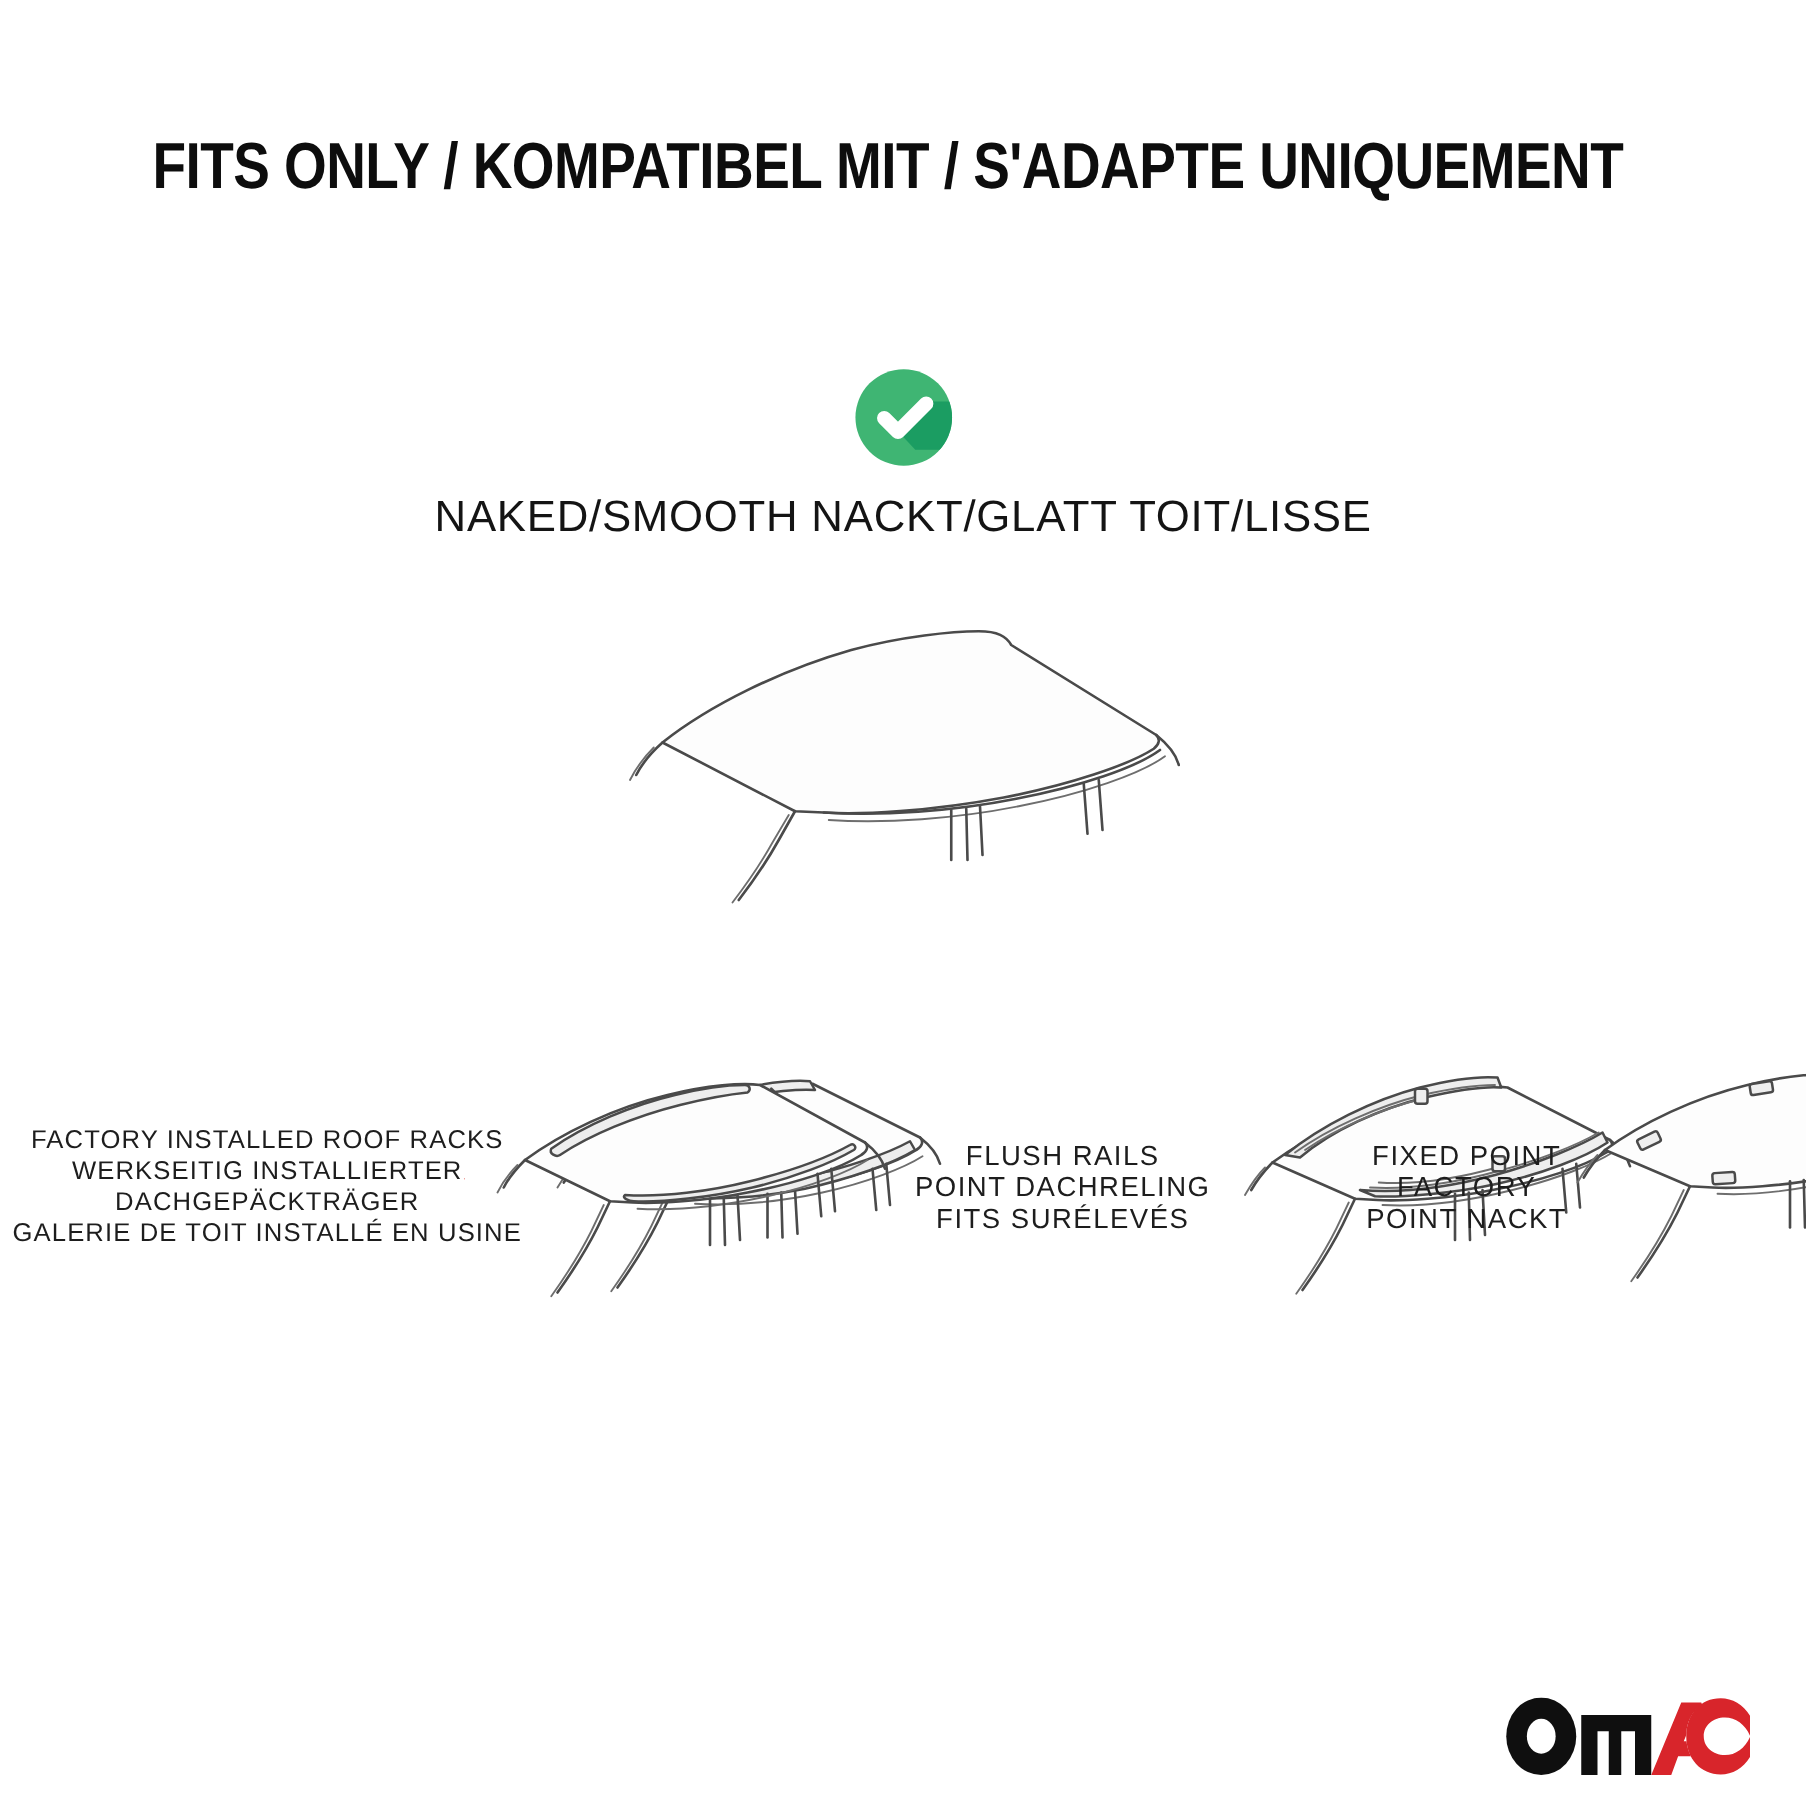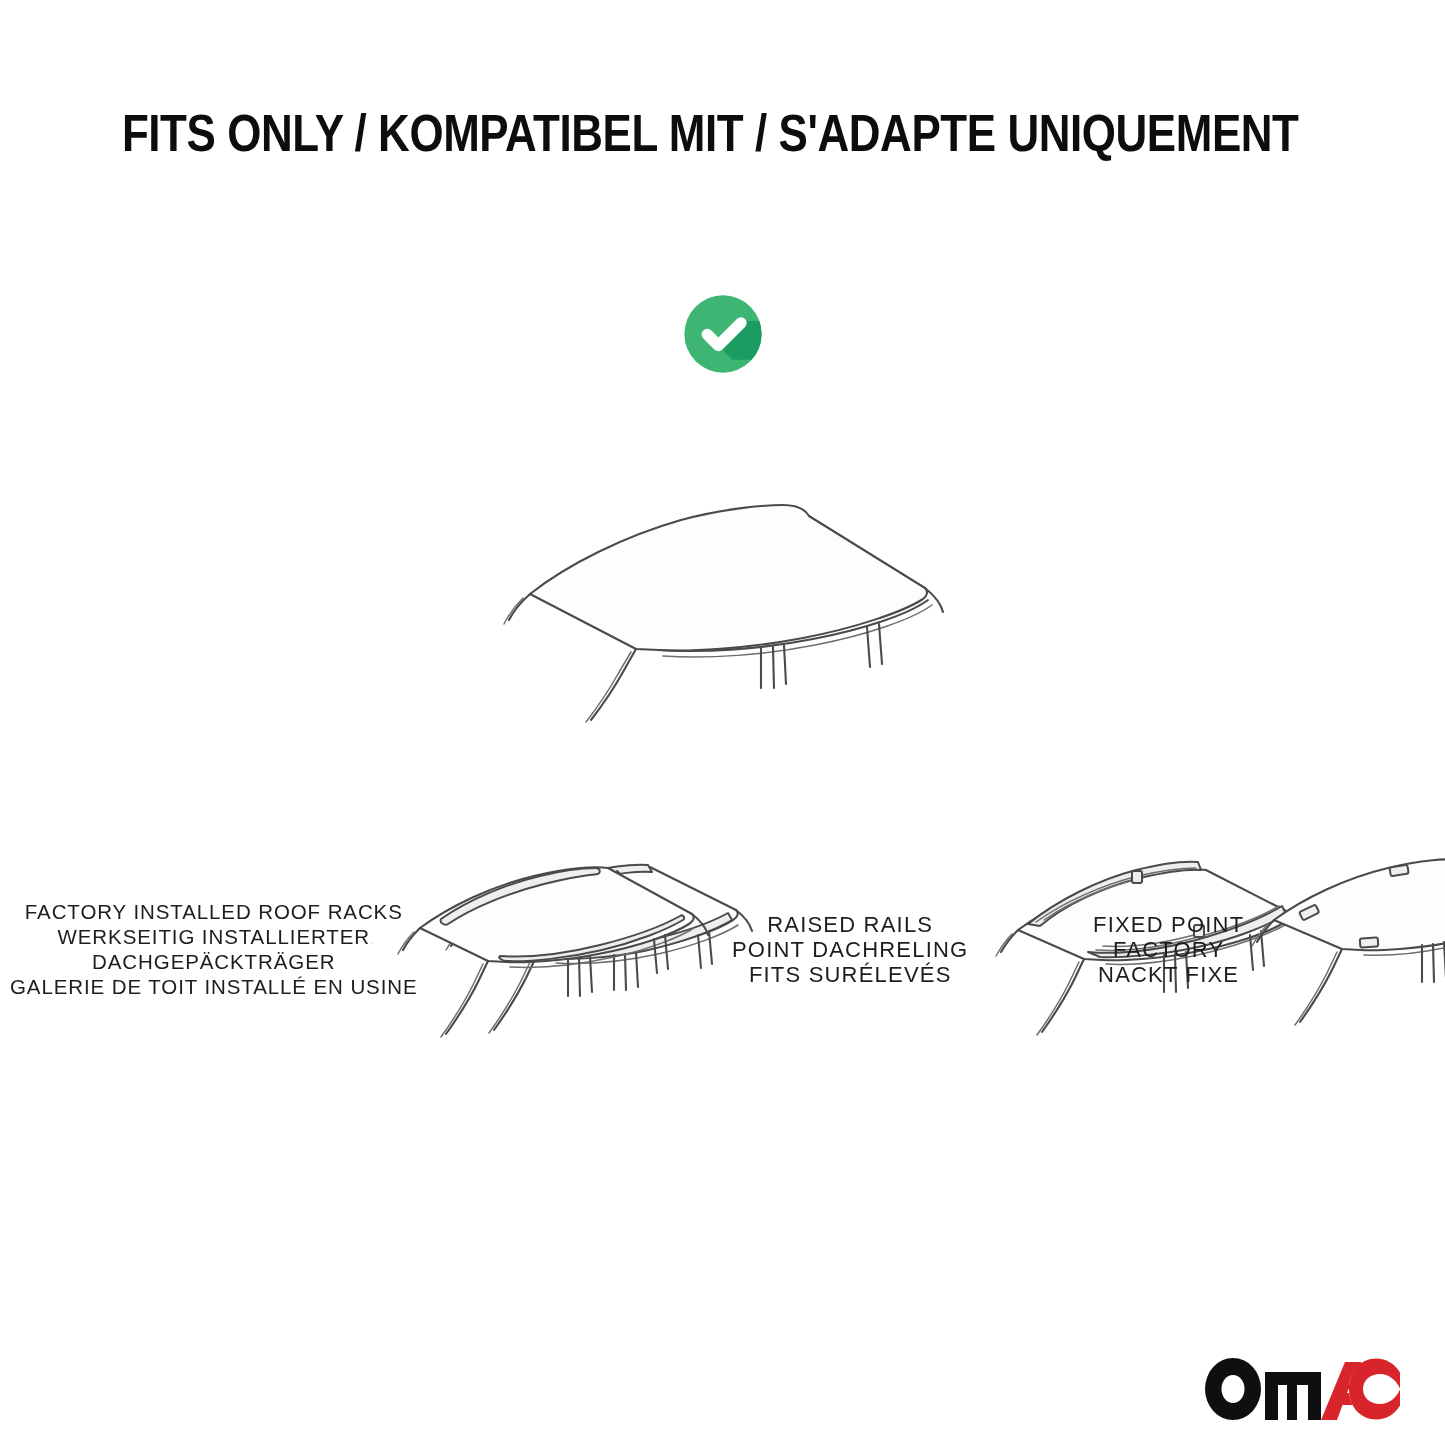--- a/index.html
+++ b/index.html
@@ -145,20 +145,25 @@
           <circle cx="50" cy="50" r="42"></circle>
         </clipPath>
     </defs>
     <circle cx="50" cy="50" r="42" fill="#3fb573"></circle>
     <g clip-path="url(#cg)">
       <path d="M43.5 60.5 L60 78 L96 78 L96 36 L71.5 36 Z" fill="#1b9d62"></path>
     </g>
     <path d="M33 50.5 L45 62.5 L69.5 38" fill="none" stroke="#ffffff" stroke-width="12.5" stroke-linecap="round" stroke-linejoin="round"></path>
   </svg>
 
+  <div class="fit-label">
+    <span class="ln">NAKED/SMOOTH</span>
+    <span class="ln">NACKT/GLATT</span>
+    <span class="ln">TOIT/LISSE</span>
+  </div>
 </div>
 
 <div class="hero-art">
   <svg width="500" height="245" viewBox="0 0 500 245">
 
     <path class="roof-fill" d="M57 102 C95 72 152 44 208 28 C248 17 290 13 310 13
              C325 13 332 17 336 24
              L452 96
              C455 99 455 103 450 107
              C430 120 382 136 330 146
@@ -298,21 +303,21 @@
           </clipPath>
         </defs>
       <circle cx="50" cy="50" r="42" fill="#ee4d44"></circle>
       <g clip-path="url(#cx3)">
         <path d="M40 42 L26 60 L58 96 L96 96 L96 52 L62 20 Z" fill="#a81d1d"></path>
       </g>
       <path d="M35 35 L65 65 M65 35 L35 65" fill="none" stroke="#ffffff" stroke-width="13.5" stroke-linecap="round"></path>
       <rect x="45.5" y="52.5" width="13" height="12" rx="3" fill="#d9dde0" transform="rotate(-45 52 58.5)"></rect>
     </svg>
     <div class="cell-label">
-      <span class="ln">RAISED RAILS</span>
+      <span class="ln">FLUSH RAILS</span>
       <span class="ln">POINT DACHRELING</span>
       <span class="ln">FITS SURÉLEVÉS</span>
     </div>
     <div class="cell-art">
       <svg width="360" height="215" viewBox="0 0 360 215">
         <path class="roof-fill" d="M50 90 C80 68 122 48 164 38 C196 30 224 28 238 30
                  L320 72 C323 75 322 79 317 82
                  C300 93 264 105 226 112 C192 119 152 121 134 120
                  L116 119 Z"></path>
 
@@ -352,21 +357,21 @@
       <circle cx="50" cy="50" r="42" fill="#ee4d44"></circle>
       <g clip-path="url(#cx4)">
         <path d="M40 42 L26 60 L58 96 L96 96 L96 52 L62 20 Z" fill="#a81d1d"></path>
       </g>
       <path d="M35 35 L65 65 M65 35 L35 65" fill="none" stroke="#ffffff" stroke-width="13.5" stroke-linecap="round"></path>
       <rect x="45.5" y="52.5" width="13" height="12" rx="3" fill="#d9dde0" transform="rotate(-45 52 58.5)"></rect>
     </svg>
     <div class="cell-label">
       <span class="ln">FIXED POINT</span>
       <span class="ln">FACTORY</span>
-      <span class="ln">NACKT FIXE</span>
+      <span class="ln">POINT NACKT</span>
     </div>
     <div class="cell-art">
       <svg width="330" height="215" viewBox="0 0 330 215">
         <path class="roof-fill" d="M30 80 C60 58 102 38 144 28 C176 20 206 18 220 20
                  L300 62 C303 65 302 69 297 72
                  C280 83 246 95 208 102 C174 109 134 111 116 110
                  L98 109 Z"></path>
 
         <rect class="rail-fill" x="56" y="68" width="18" height="9" rx="2" transform="rotate(-26 65 72)"></rect>
         <rect class="rail-fill" x="146" y="26" width="18" height="9" rx="2" transform="rotate(-9 155 30)"></rect>

